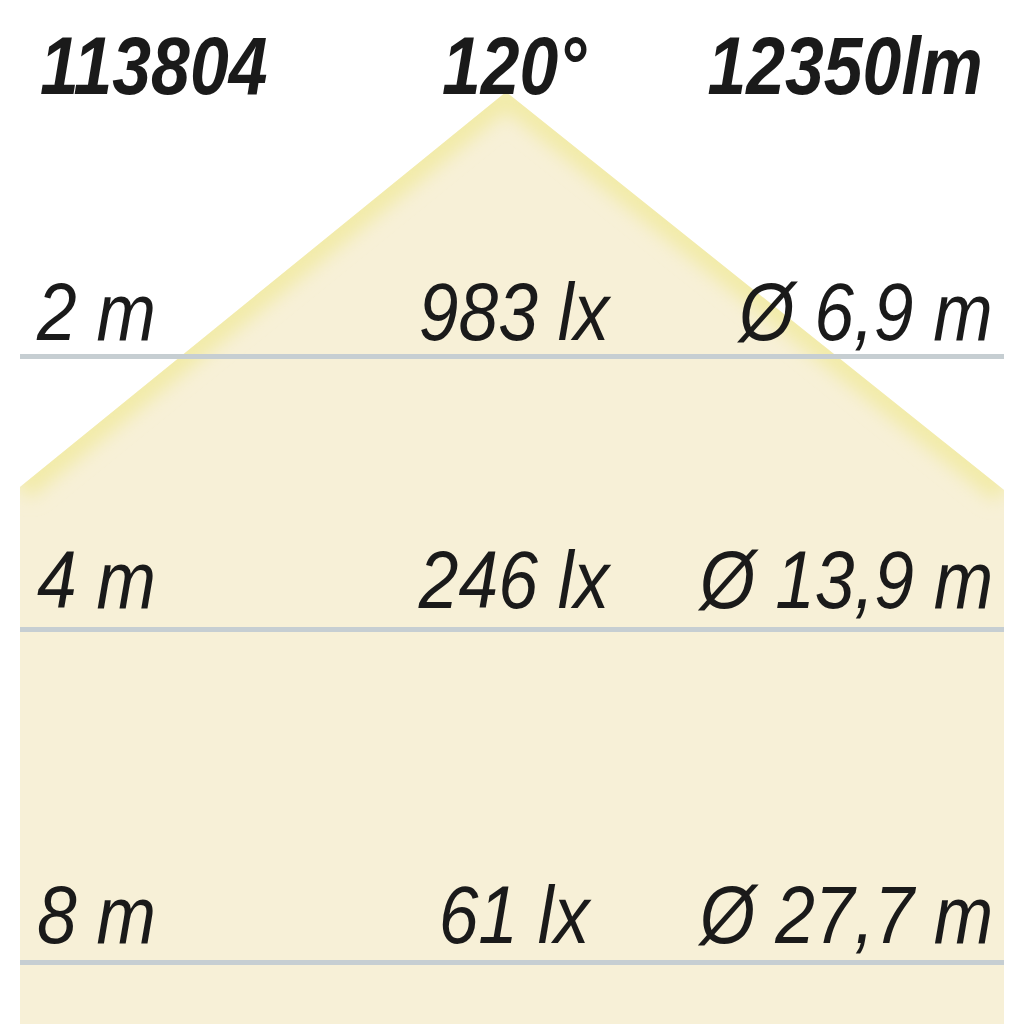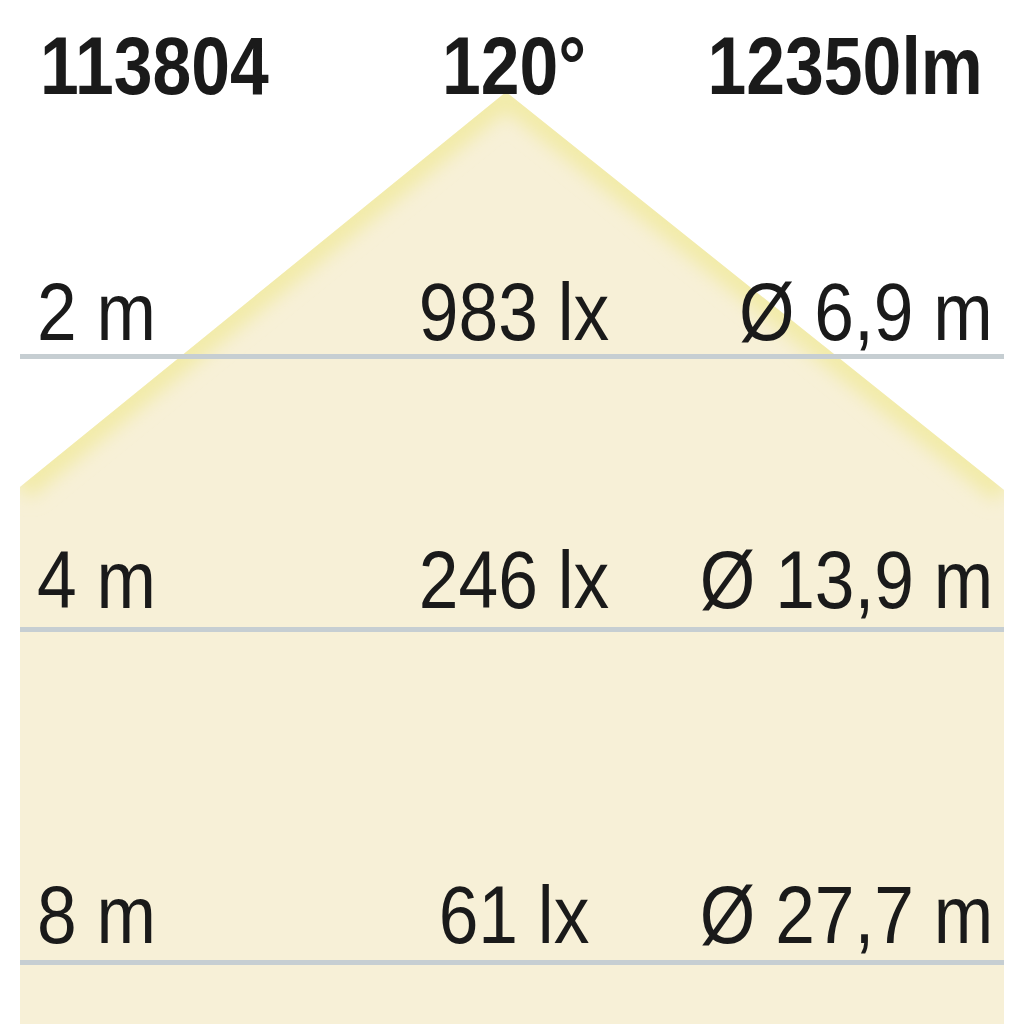--- a/index.html
+++ b/index.html
@@ -2,20 +2,21 @@
 <html><head>
 <meta charset="utf-8">
 <style>
   html,body{margin:0;padding:0;background:#ffffff;}
   .stage{
     position:relative;
     width:1024px;height:1024px;
     background:#ffffff;
     overflow:hidden;
     font-family:"Liberation Sans", sans-serif;
+    font-style:italic;
   }
   .stage svg{position:absolute;left:0;top:0;}
   .cell{
     position:absolute;
     font-size:82px;
     line-height:1;
     color:#1a1a1a;
     white-space:nowrap;
   }
   .hdr{font-weight:700;}

